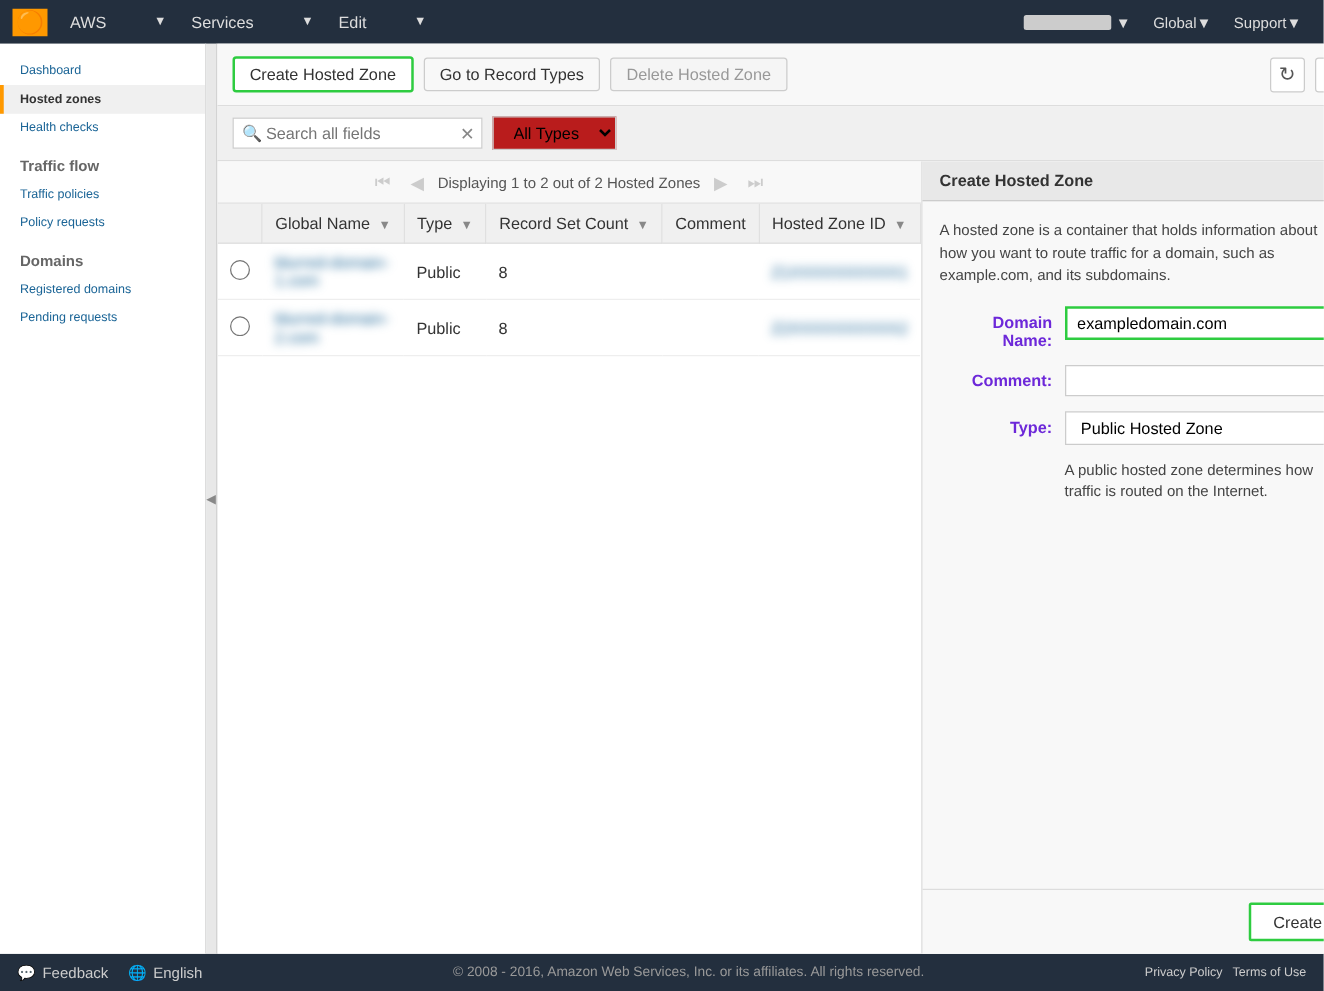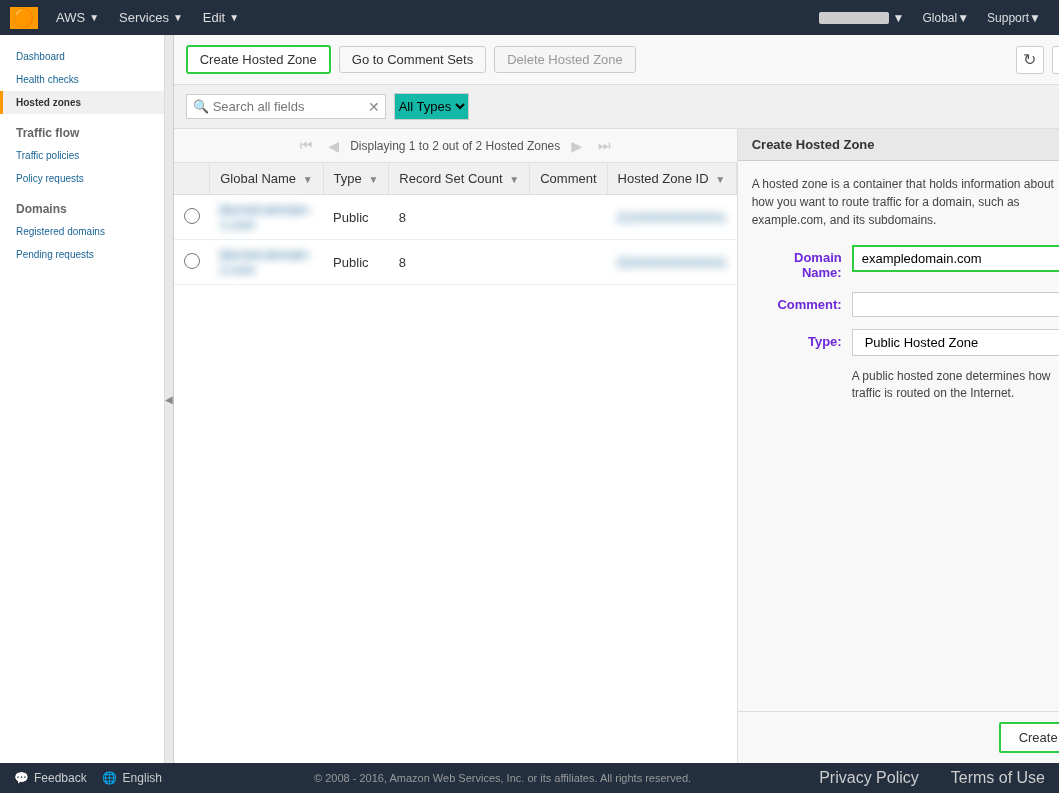--- a/index.html
+++ b/index.html
@@ -27,20 +27,21 @@
       font-size: 14px;
     }
     .top-nav .nav-item {
       padding: 0 10px;
       height: 35px;
       display: flex;
       align-items: center;
       cursor: pointer;
       color: #ddd;
       font-size: 13px;
+      gap: 34px;
     }
     .top-nav .nav-item .arrow { margin-left: 4px; font-size: 10px; }
     .top-nav .spacer { flex: 1; }
     .top-nav .right-items { display: flex; align-items: center; gap: 2px; }
     .top-nav .account-item {
       padding: 0 8px;
       height: 35px;
       display: flex;
       align-items: center;
       color: #ddd;
@@ -162,24 +163,24 @@
       background: #fff;
     }
     .search-clear {
       position: absolute;
       right: 6px;
       color: #888;
       cursor: pointer;
       font-size: 14px;
     }
     .type-select {
-      padding: 4px 0;
+      padding: 4px 12px;
       border: 1px solid #ccc;
       font-size: 13px;
-      background: #14b8a6;
+      background: #b91c1c;
       cursor: pointer;
     }
 
     
     .table-area {
       flex: 1;
       overflow-y: auto;
     }
     .pagination-bar {
       padding: 6px 12px;
@@ -342,22 +343,22 @@
     }
     .footer .center-text {
       flex: 1;
       text-align: center;
       font-size: 11px;
       color: #999;
       margin-left: 24px;
     }
     .footer .footer-links {
       display: flex;
-      gap: 32px;
-      font-size: 16px;
+      gap: 8px;
+      font-size: 10px;
       align-items: flex-end;
     }
     .footer .footer-link {
       color: #ccc;
       cursor: pointer;
       text-decoration: none;
     }
     .icon-btn {
       width: 28px;
       height: 28px;
@@ -416,26 +417,26 @@
     </div>
   </div>
 </div>
 
 <div class="main-layout">
 
   <div class="sidebar">
     <div class="sidebar-item">
       <span>Dashboard</span>
     </div>
+    <div class="sidebar-item active">
+      <span>Hosted zones</span>
+    </div>
     <div class="sidebar-item">
       <span>Health checks</span>
     </div>
-    <div class="sidebar-item active">
-      <span>Hosted zones</span>
-    </div>
 
     <div class="sidebar-section">
       <span>Traffic flow</span>
     </div>
     <div class="sidebar-item">
       <span>Traffic policies</span>
     </div>
     <div class="sidebar-item">
       <span>Policy requests</span>
     </div>
@@ -452,21 +453,21 @@
   </div>
 
   <div class="sidebar-toggle">
     <span>◀</span>
   </div>
 
   <div class="content-area">
 
     <div class="toolbar">
       <button class="btn btn-primary">Create Hosted Zone</button>
-      <button class="btn">Go to Comment Sets</button>
+      <button class="btn">Go to Record Types</button>
       <button class="btn btn-disabled">Delete Hosted Zone</button>
       <div style="flex:1;"></div>
       <div class="icon-btn">
         <span>↻</span>
       </div>
       <div class="icon-btn">
         
       </div>
     </div>
 

